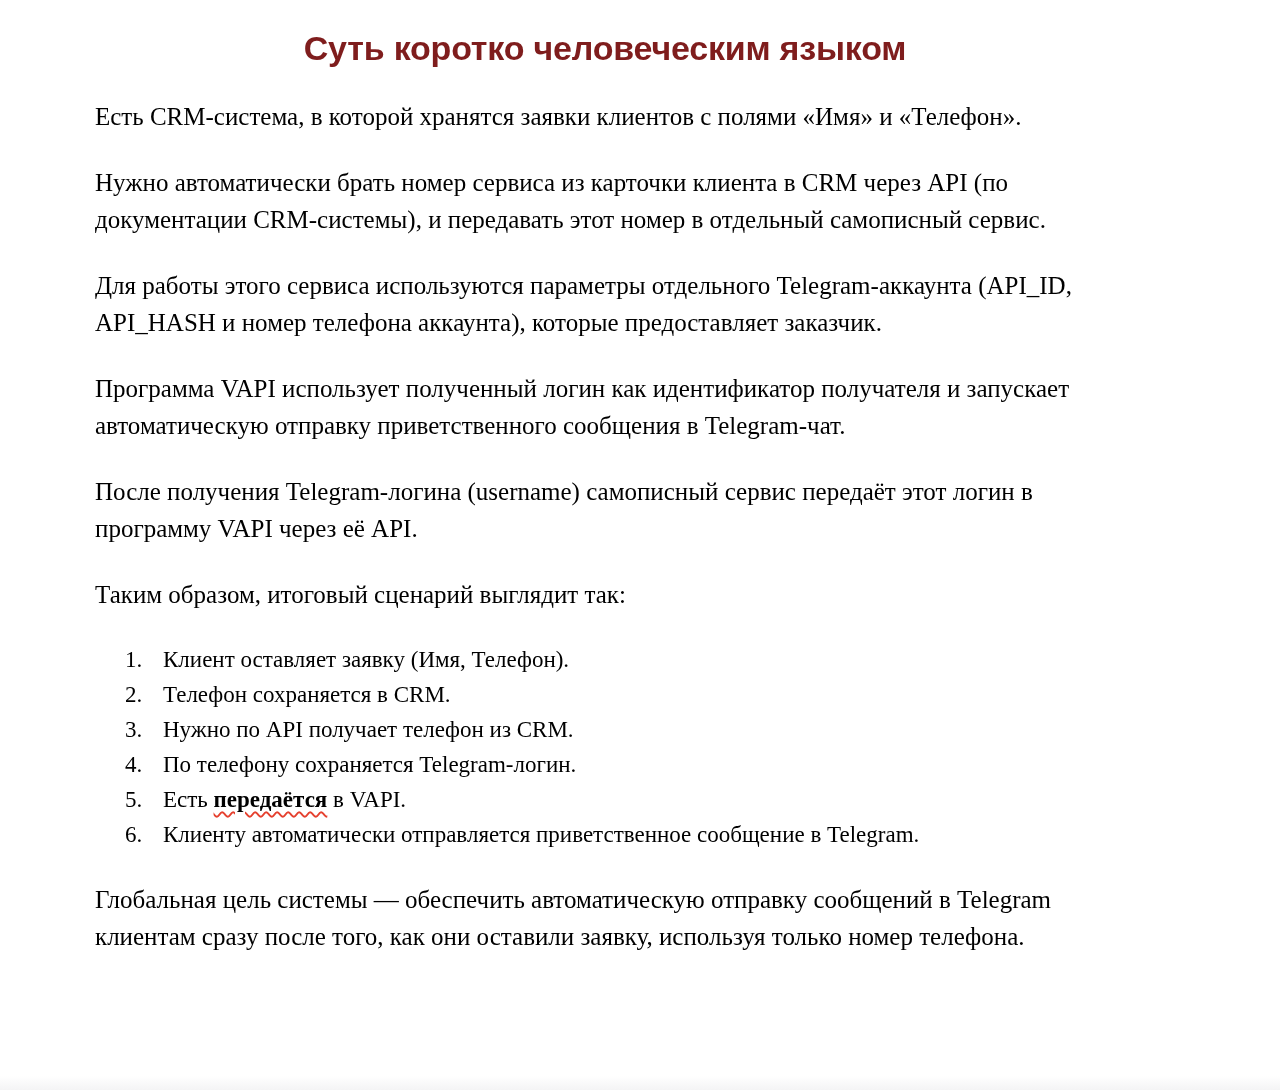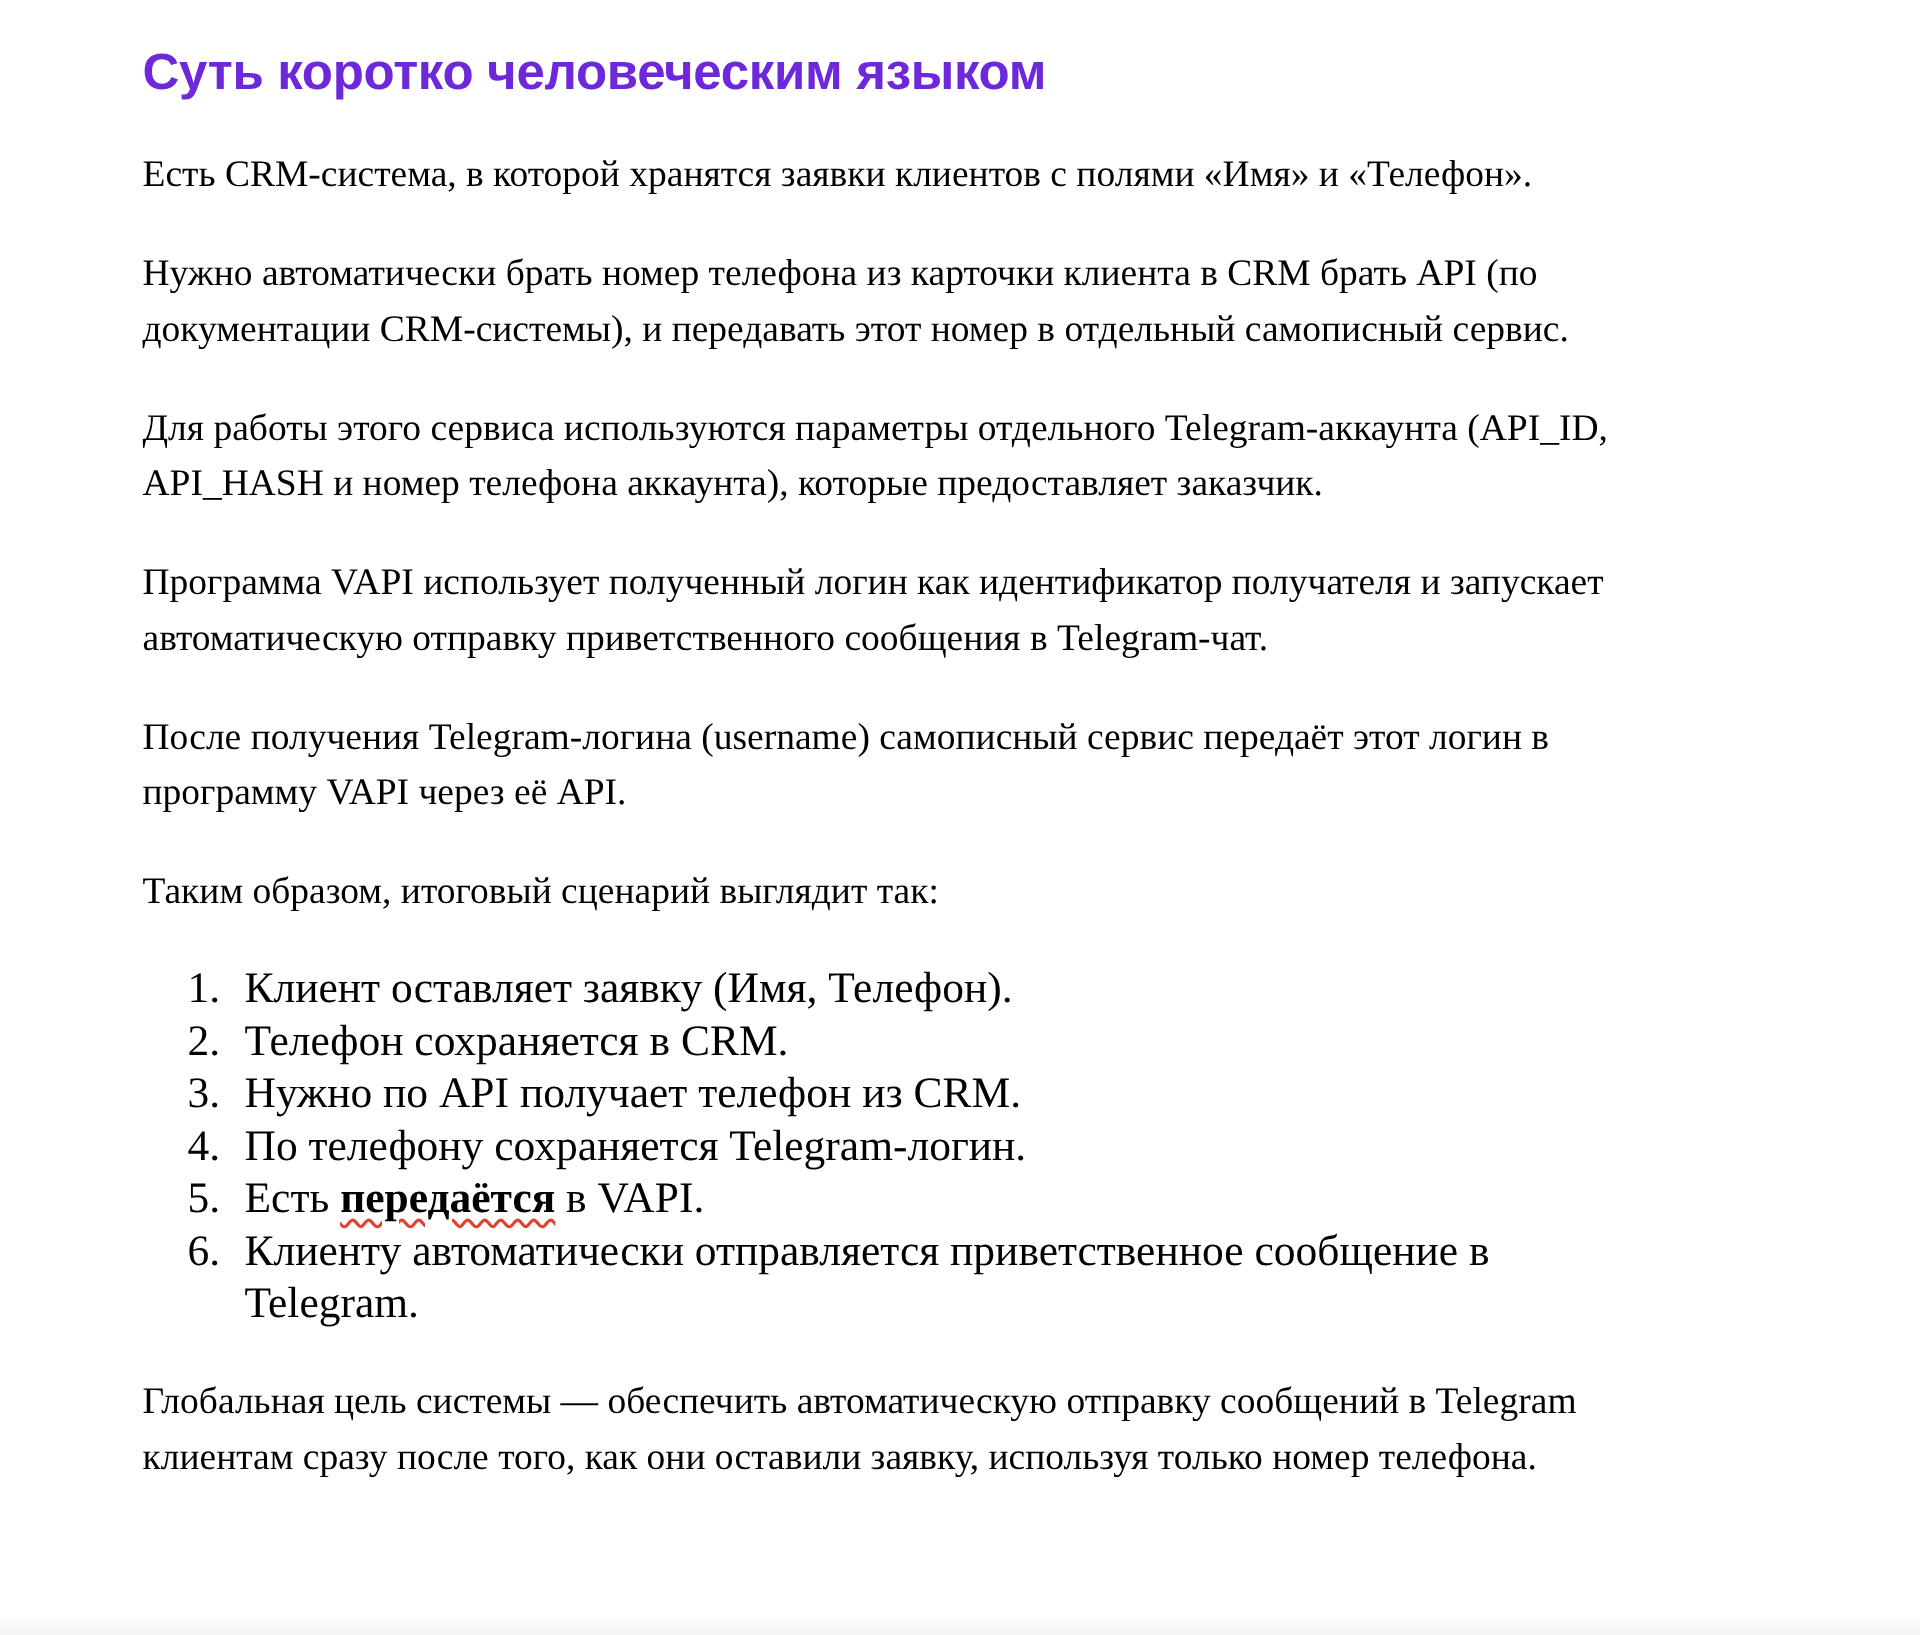--- a/index.html
+++ b/index.html
@@ -21,40 +21,41 @@
   .doc {
     box-sizing: content-box;
     padding: 26px 0 0 95px;
     width: 1020px;
   }
   .doc-title {
     font-family: "Liberation Sans", "DejaVu Sans", sans-serif;
     font-size: 34px;
     font-weight: 700;
     letter-spacing: -0.2px;
-    color: #6d28d9;
+    color: #7f1d1d;
     margin: 0 0 28px 0;
     line-height: 44px;
+    text-align: center;
   }
   .para {
     font-size: 25px;
     line-height: 37px;
     margin: 0 0 29px 0;
   }
   .scenario-list {
     list-style: none;
     counter-reset: scenario;
     margin: 0 0 29px 0;
     padding: 0;
   }
   .scenario-list li {
     counter-increment: scenario;
     position: relative;
     padding-left: 68px;
-    font-size: 29px;
+    font-size: 23px;
     line-height: 35px;
   }
   .scenario-list li::before {
     content: counter(scenario) ".";
     position: absolute;
     left: 30px;
   }
   .misspelled {
     text-decoration: underline wavy #e5402e 2px;
     text-underline-offset: 4px;
@@ -71,21 +72,21 @@
 </style>
 </head>
 <body>
 
 <main class="page">
   <article class="doc">
 
     <h1 class="doc-title">Суть коротко человеческим языком</h1>
 
     <p class="para">Есть CRM-система, в которой хранятся заявки клиентов с полями «Имя» и «Телефон».</p>
-    <p class="para">Нужно автоматически брать номер телефона из карточки клиента в CRM брать API (по документации CRM-системы), и передавать этот номер в отдельный самописный сервис.</p>
+    <p class="para">Нужно автоматически брать номер сервиса из карточки клиента в CRM через API (по документации CRM-системы), и передавать этот номер в отдельный самописный сервис.</p>
     <p class="para">Для работы этого сервиса используются параметры отдельного Telegram-аккаунта (API_ID, API_HASH и номер телефона аккаунта), которые предоставляет заказчик.</p>
     <p class="para">Программа VAPI использует полученный логин как идентификатор получателя и запускает автоматическую отправку приветственного сообщения в Telegram-чат.</p>
     <p class="para">После получения Telegram-логина (username) самописный сервис передаёт этот логин в программу VAPI через её API.</p>
     <p class="para">Таким образом, итоговый сценарий выглядит так:</p>
 
     <ol class="scenario-list">
       <li><span>Клиент оставляет заявку (Имя, Телефон).</span></li>
       <li><span>Телефон сохраняется в CRM.</span></li>
       <li><span>Нужно по API получает телефон из CRM.</span></li>
       <li><span>По телефону сохраняется Telegram-логин.</span></li>

